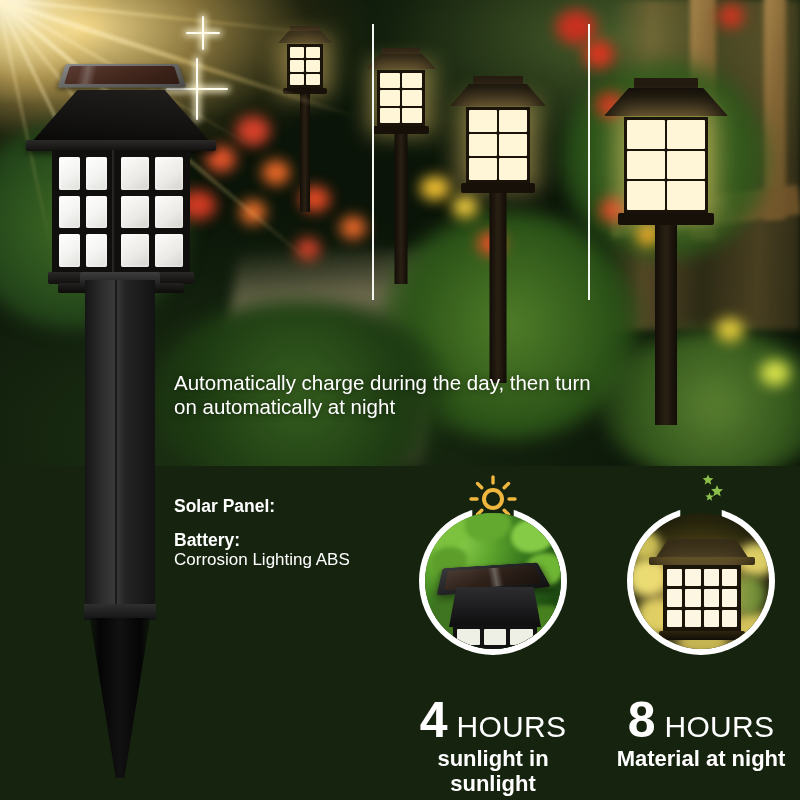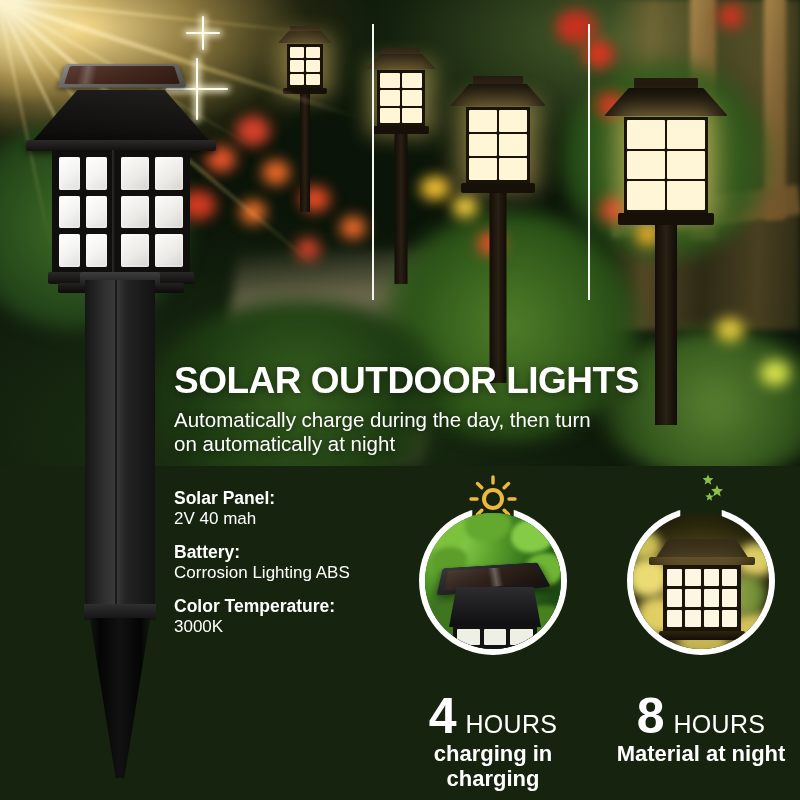--- a/index.html
+++ b/index.html
@@ -200,21 +200,21 @@
     background:#f4f6f2; z-index:8;
   }
   .divider.d1{ left:372px; }
   .divider.d2{ left:588px; }
 
   
   .specs{
     position:absolute; left:174px; top:488px; width:200px; z-index:8;
   }
   .spec{ margin-bottom:13px; }
-  .spec .k{ font-size:17.5px; font-weight:bold; color:#fff; line-height:1.18; }
+  .spec .k{ font-size:17.5px; font-weight:bold; color:#fff; line-height:1.18;margin-top:8px; }
   .spec .v{ font-size:17px; color:#fff; line-height:1.2; font-weight:400; }
 
   
   .feat{ position:absolute; z-index:8; width:190px; text-align:center; }
   .feat.left{ left:398px; top:474px; }
   .feat.right{ left:606px; top:474px; }
 
   .icon-wrap{ position:relative; height:42px; }
   .sun-ico{ position:absolute; left:50%; top:0; transform:translateX(-50%); }
   .moon-ico{ position:absolute; left:50%; top:-3px; transform:translateX(-50%); }
@@ -292,21 +292,21 @@
     position:absolute; left:26px; top:118px; width:86px; height:9px;
     background:linear-gradient(180deg,#2e250f,#120e06); border-radius:2px;
   }
 
   .hours{
     margin-top:11px;
     display:flex; align-items:baseline; justify-content:center; gap:9px;
     color:#fff;
   }
   .hours .num{ font-size:50px; font-weight:bold; line-height:.92; }
-  .hours .unit{ font-size:25px; font-weight:400; letter-spacing:.3px;margin-top:44px; }
+  .hours .unit{ font-size:30px; font-weight:400; letter-spacing:.3px;margin-top:44px; }
   .caption{
     margin-top:3px; color:#fff; font-size:22px; font-weight:bold;
     line-height:1.12;
   }
 </style>
 </head>
 <body>
 
 <div class="stage">
 
@@ -452,45 +452,39 @@
       <i class="h" style="width:62px;"></i>
         <i class="v" style="height:62px;"></i>
     </div>
     <div class="sparkle" style="left:186px;top:16px;width:34px;height:34px;">
       <i class="h" style="width:34px;"></i>
         <i class="v" style="height:34px;"></i>
     </div>
   </div>
 
   <div class="headline">
-    <div class="h1">SOLAR OUTDOOR LIGHTS</div>
     <div class="h2">Automatically charge during the day, then turn on automatically at night</div>
   </div>
 
   <div class="panel"></div>
   <div class="divider d1"></div>
   <div class="divider d2"></div>
 
   <div class="post-cap"></div>
   <div class="post-long"></div>
   <div class="post-foot"></div>
   <div class="spike"></div>
 
   <div class="specs">
     <div class="spec">
       <div class="k">Solar Panel:</div>
-      <div class="v">2V 40 mah</div>
     </div>
     <div class="spec">
       <div class="k">Battery:</div>
       <div class="v">Corrosion Lighting ABS</div>
-    </div>
-    <div class="spec">
-      <div class="k">Color Temperature:</div>
-      <div class="v">3000K</div>
     </div>
   </div>
 
   <div class="feat left">
     <div class="icon-wrap">
       <svg class="sun-ico" width="50" height="50" viewBox="0 0 50 50">
         <circle cx="25" cy="25" r="9" fill="none" stroke="#f0b73f" stroke-width="4"></circle>
         <g stroke="#f0b73f" stroke-width="3.4" stroke-linecap="round">
           <line x1="25" y1="3" x2="25" y2="9"></line>
           <line x1="25" y1="41" x2="25" y2="47"></line>
@@ -523,21 +517,21 @@
               <span></span>
               <span></span>
             </div>
         </div>
       </div>
     </div>
     <div class="hours">
       <span class="num">4</span>
       <span class="unit">HOURS</span>
     </div>
-    <div class="caption">charging in charging</div>
+    <div class="caption">sunlight in sunlight</div>
   </div>
 
   <div class="feat right">
     <div class="icon-wrap">
       <svg class="moon-ico" width="58" height="52" viewBox="0 0 58 52">
         <path d="M32 4 A22 22 0 1 0 32 48 A17.5 17.5 0 1 1 32 4 Z" fill="#8cbf4c"></path>
         <path d="M36 3.4 l1.5 3.6 3.9 .3 -3 2.6 .9 3.8 -3.3 -2.1 -3.4 2 1 -3.7 -2.9 -2.7 3.9 -.4 Z" fill="#8cbf4c"></path>
         <path d="M45 14 l1.7 4 4.3 .3 -3.3 2.9 1 4.2 -3.7 -2.3 -3.7 2.2 1.1 -4.1 -3.2 -3 4.3 -.4 Z" fill="#8cbf4c"></path>
         <path d="M37.5 21.5 l1.2 2.9 3.1 .2 -2.4 2.1 .7 3 -2.6 -1.7 -2.7 1.6 .8 -3 -2.3 -2.1 3.1 -.3 Z" fill="#8cbf4c"></path>
       </svg>

